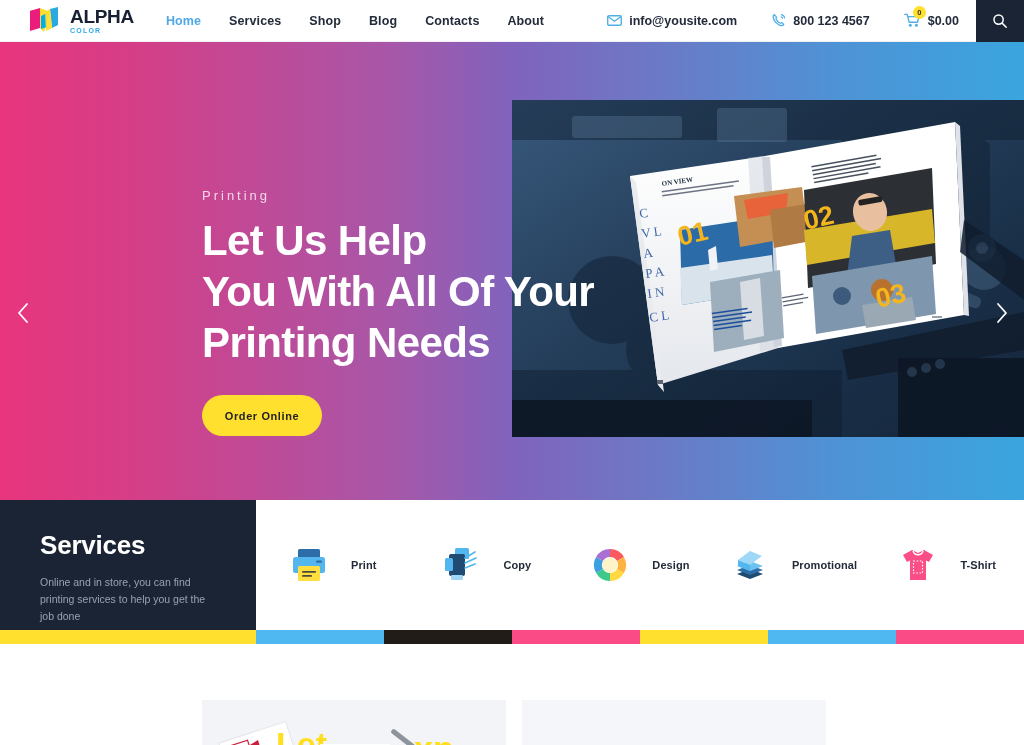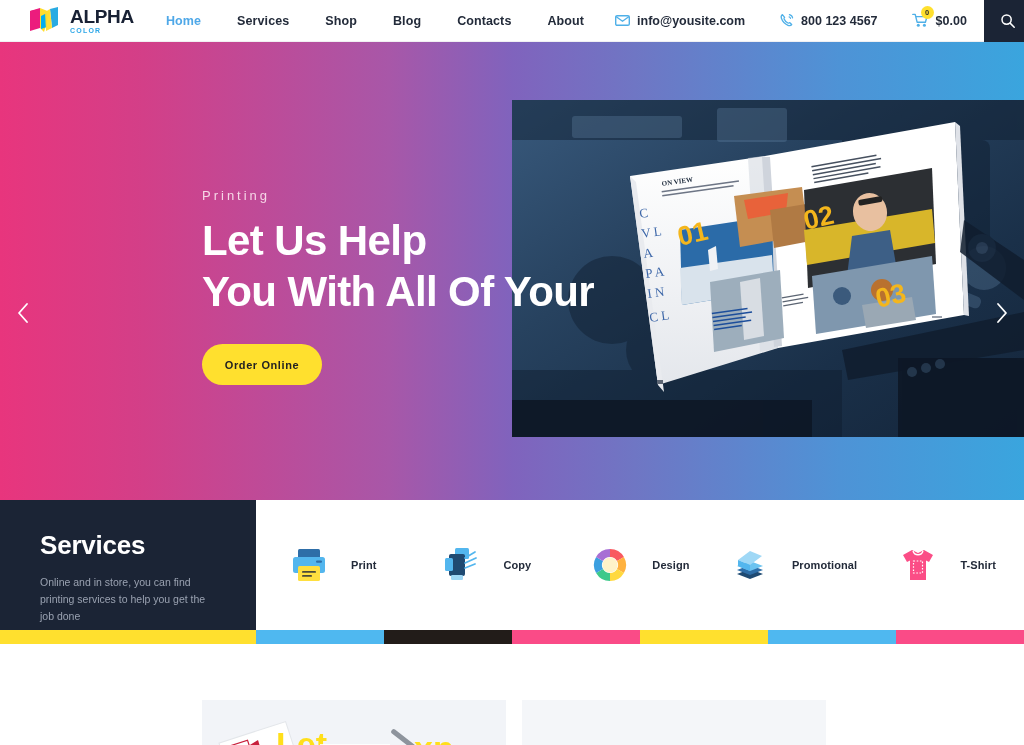--- a/index.html
+++ b/index.html
@@ -29,21 +29,21 @@
   .logo-text { display:flex; flex-direction:column; line-height:1; margin-left:-2px; }
   .logo-alpha {
     font-size:19px; font-weight:bold; color:#182134;
     letter-spacing:-0.3px;
   }
   .logo-color {
     font-size:7px; font-weight:bold; color:#2fa8e8;
     letter-spacing:1.2px; margin-top:1px;
   }
 
-  .mainnav { display:flex; align-items:center; margin-left:18px; gap:8px; }
+  .mainnav { display:flex; align-items:center; margin-left:18px; gap:0; }
   .mainnav a {
     font-size:12.5px; font-weight:bold; color:#232b3a;
     text-decoration:none; padding:0 14px; letter-spacing:0.1px;
   }
   .mainnav a.active { color:#4fa8e8; }
 
   .topright { margin-left:auto; display:flex; align-items:center; height:42px; }
   .tr-item {
     display:flex; align-items:center; gap:7px;
     font-size:12.5px; font-weight:bold; color:#232b3a;
@@ -360,20 +360,21 @@
         <circle cx="428" cy="264" r="5"></circle>
       </g>
     </svg>
   </div>
 
   <div class="hero-content">
     <div class="hero-kicker">Printing</div>
     <h1 class="hero-title">
       <span>Let Us Help</span><br>
       <span>You With All Of Your</span><br>
+      <span>Printing Needs</span>
     </h1>
     <button class="hero-btn">Order Online</button>
   </div>
 
   <div class="hero-arrow left">
     <svg width="15" height="22" viewBox="0 0 15 22">
       <path d="M11 2 L3 11 L11 20" fill="none" stroke="#ffffff" stroke-width="1.8" stroke-linecap="round" stroke-linejoin="round"></path>
     </svg>
   </div>
   <div class="hero-arrow right">

